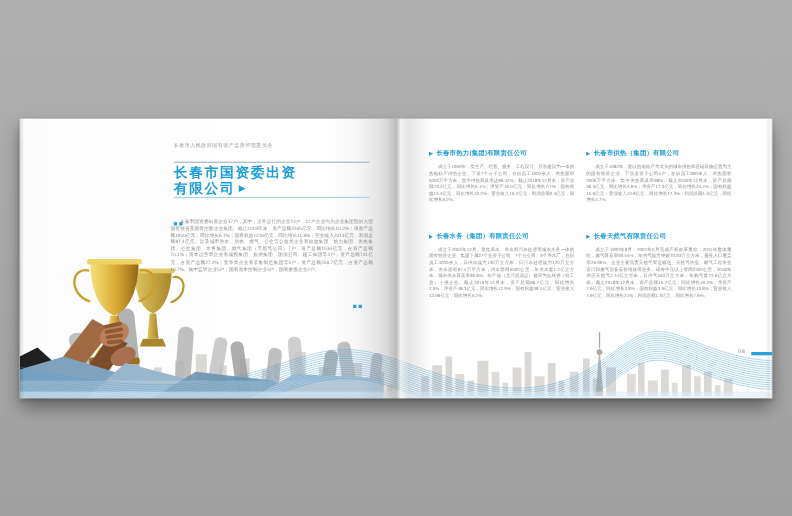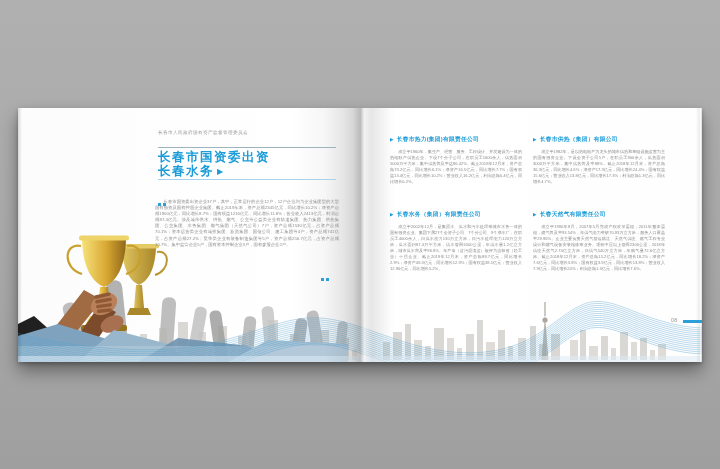--- a/index.html
+++ b/index.html
@@ -152,21 +152,21 @@
         <use href="#wv" xlink:href="#wv" transform="translate(0,24)"></use>
         <use href="#wv" xlink:href="#wv" transform="translate(0,26)"></use>
       </g>
       <rect x="0" y="248" width="684" height="6" fill="#dcebf5" opacity=".55"></rect>
     </svg>
 
     <div class="abs kicker">长春市人民政府国有资产监督管理委员会</div>
     <div class="abs rule rule-top"></div>
     <div class="abs title" style="color:#1b9cd8">
       <div>长春市国资委出资</div>
-      <div><span>长春水务</span><span class="arrow">▶</span></div>
+      <div><span>有限公司</span><span class="arrow">▶</span></div>
     </div>
     <div class="abs rule rule-bottom"></div>
 
     <div class="abs quotes-open">
       <span class="sq" style="background:#2a9fd8"></span><span class="sq" style="background:#2a9fd8"></span>
     </div>
     <div class="abs intro">长春市国资委出资企业37户，其中，正常运行的企业12户，12户企业均为企业集团型的大型国有独资及国有控股企业集团。截止2019年末，资产总额2345亿元，同比增长10.2%；净资产总额1900亿元，同比增长8.7%；国有权益1216亿元，同比增长11.8%；营业收入2413亿元，利润总额87.4亿元。涉及城市供水、供热、燃气、公交等公益类企业有轨道集团、热力集团、供热集团、公交集团、水务集团、燃气集团（天然气公司）7户，资产总额1530亿元，占资产总额70.1%；资本运营类企业有城投集团、旅游集团、国信公司、建工集团等4户，资产总额741亿元，占资产总额27.2%；竞争类企业有装备制造集团等5户，资产总额256.7亿元，占资产总额10.7%。集中监管企业5户，国有资本控制企业3户，国有参股企业2户。</div>
     <div class="abs quotes-close">
       <span class="sq" style="background:#2a9fd8"></span><span class="sq" style="background:#2a9fd8"></span>
     </div>

